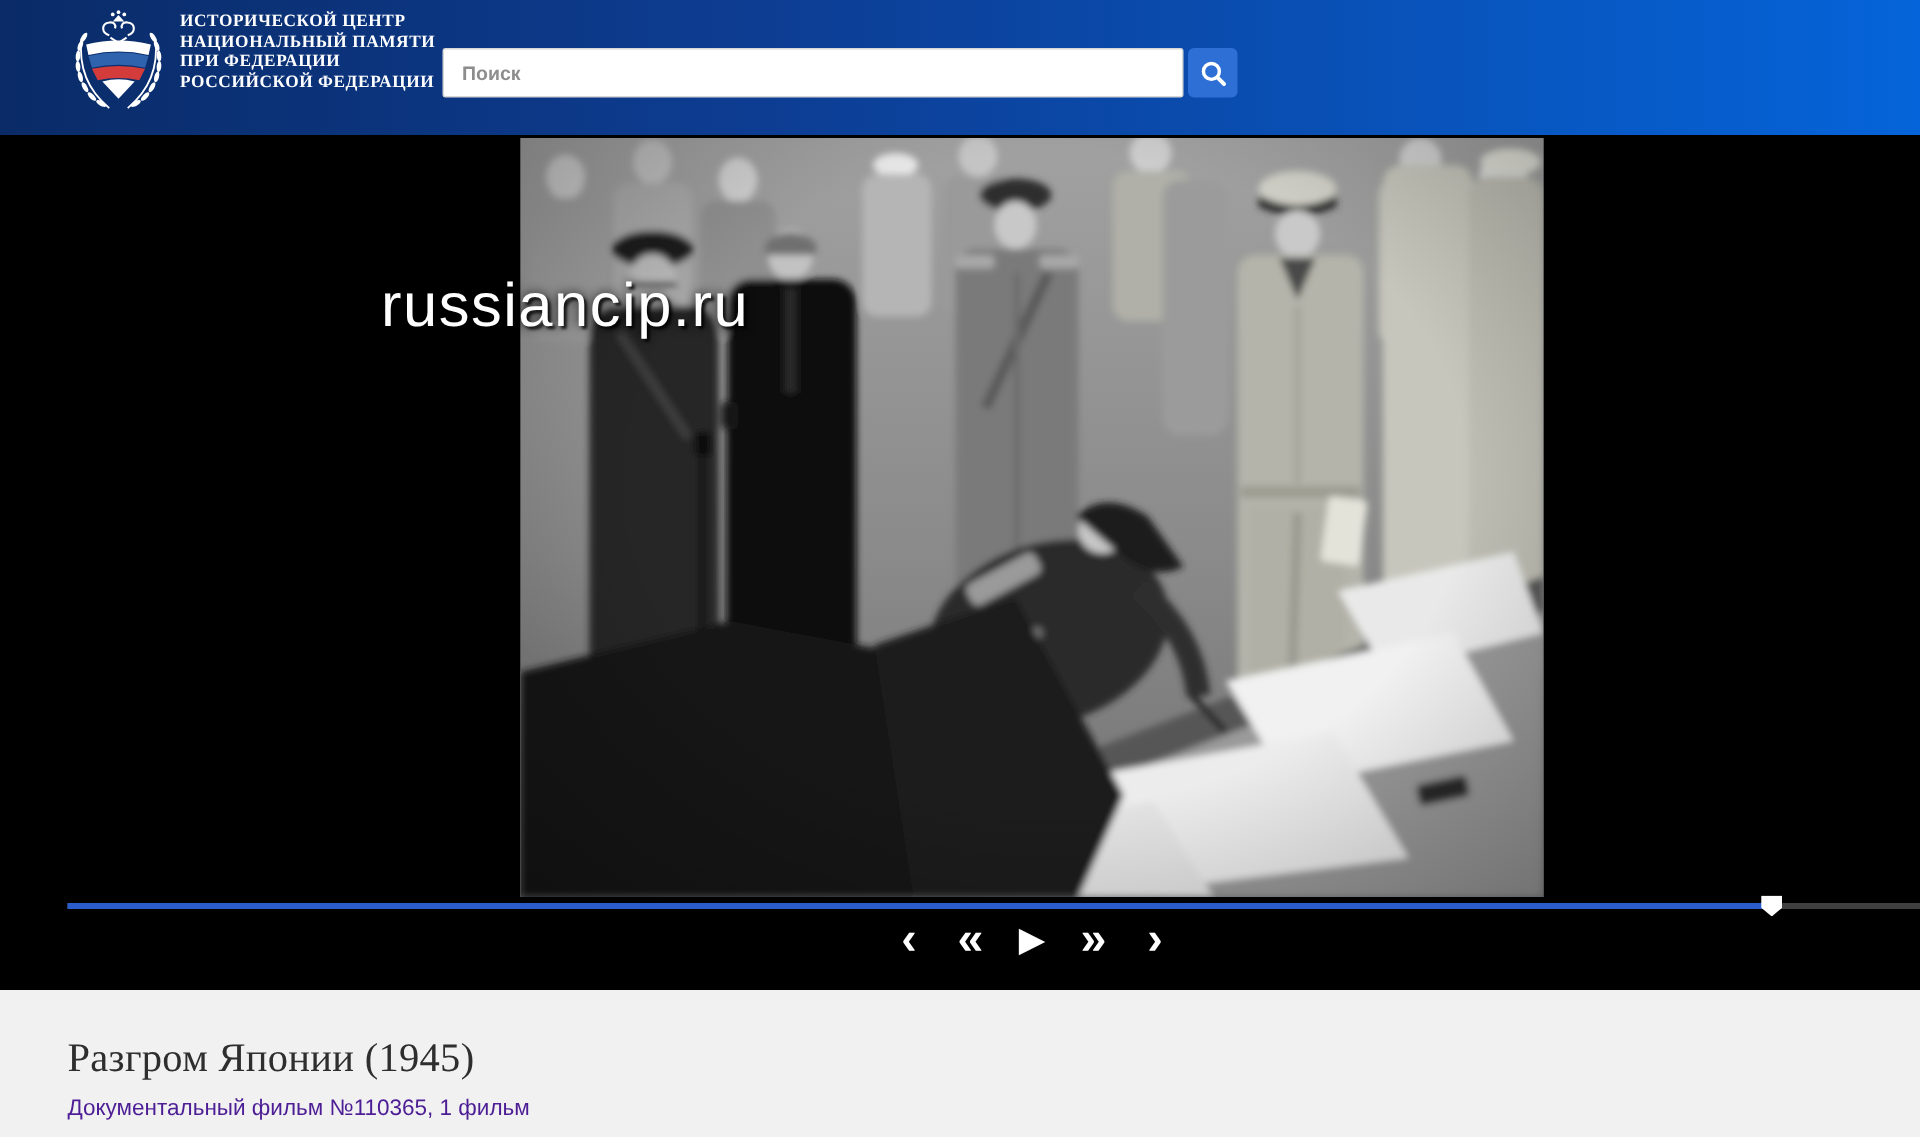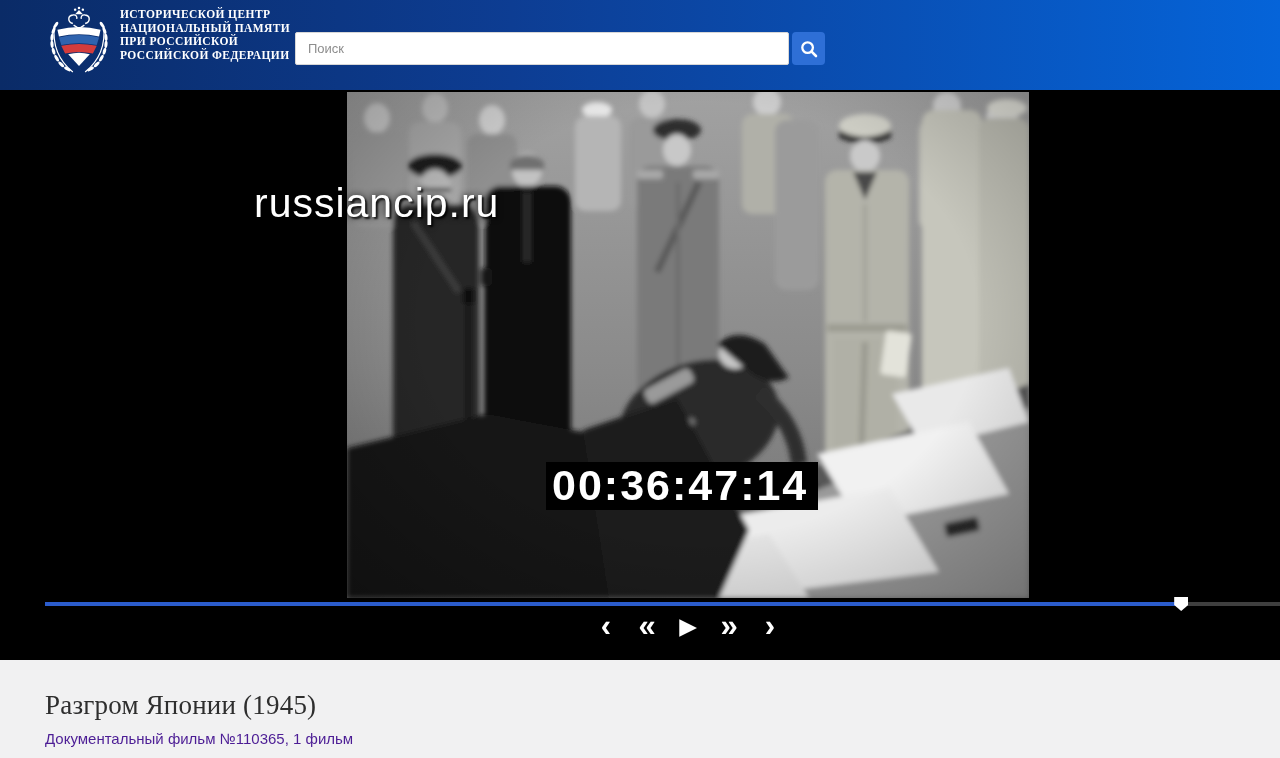--- a/index.html
+++ b/index.html
@@ -9,21 +9,21 @@
   
   .header { position:relative; width:1280px; height:90px;
             background:linear-gradient(90deg,#0a2b67 0%,#0d3d93 40%,#0564d9 100%); }
   .brand { position:absolute; left:42px; top:1px; width:220px; height:86px; cursor:pointer; }
   .logo { position:absolute; left:0; top:1px; }
   .org-name { position:absolute; left:78px; top:7px; color:#ffffff;
               font-family:"Liberation Serif", serif; font-weight:bold;
               font-size:11.5px; line-height:13.5px; letter-spacing:0.4px; white-space:nowrap; }
   .searchbar { position:absolute; left:295px; top:32px; display:flex; align-items:stretch; }
   .search-input { width:494px; height:33px; border:1px solid #d7d7d7; border-radius:2px;
-                  background:#ffffff; padding:0 12px; font-size:13px; color:#444; outline:none; }
+                  background:#ffffff; padding:0 12px; font-size:13px; color:#444; outline:none;font-weight:bold; }
   .search-input::placeholder { color:#8d8d8d; }
   .search-btn { width:33px; height:33px; margin-left:3px; border:none; border-radius:4px;
                 background:#2e6fd6; cursor:pointer; display:flex; align-items:center;
                 justify-content:center; }
 
   
   .player { position:relative; width:1280px; height:570px; background:#000; }
   .video-frame { position:absolute; left:347px; top:2px; width:682px; height:506px;
                  background:#8c8c8c; overflow:hidden; cursor:pointer; }
   .video-frame svg { display:block; width:682px; height:506px; }
@@ -94,21 +94,21 @@
       <path d="M41,26 L48,30.5 L55,26" stroke="#fff" stroke-width="1.8" fill="none"></path>
 
       <path d="M20,32 Q48,25 76,32 L74,41 Q48,35 22,41 Z" fill="#ffffff"></path>
       <path d="M22,42 Q48,36 74,42 L71,52 Q48,47 25,52 Z" fill="#2f63ae"></path>
       <path d="M25,53 Q48,48 71,53 L66,63 Q48,59 30,63 Z" fill="#d43c3c"></path>
       <path d="M34,64 Q48,60 62,64 L48,79 Z" fill="#ffffff"></path>
     </svg>
     <div class="org-name">
       <div>ИСТОРИЧЕСКОЙ ЦЕНТР</div>
       <div>НАЦИОНАЛЬНЫЙ ПАМЯТИ</div>
-      <div>ПРИ РОССИЙСКОЙ</div>
+      <div>ПРИ ФЕДЕРАЦИИ</div>
       <div>РОССИЙСКОЙ ФЕДЕРАЦИИ</div>
     </div>
   </div>
   <div class="searchbar">
     <input class="search-input" type="text" placeholder="Поиск" style="">
     <button class="search-btn">
       <svg width="18" height="18" viewBox="0 0 18 18">
         <circle cx="7.6" cy="7.6" r="5.3" stroke="#fff" stroke-width="2.3" fill="none"></circle>
         <line x1="11.6" y1="11.6" x2="16" y2="16" stroke="#fff" stroke-width="2.6" stroke-linecap="round"></line>
       </svg>
@@ -216,21 +216,20 @@
 
         <polygon points="0,356 140,322 268,346 342,440 360,506 0,506" fill="#161616"></polygon>
         <polygon points="236,338 330,306 402,438 372,506 262,506" fill="#1e1e1e"></polygon>
       </g>
     </svg>
     <div class="vignette"></div>
   </div>
 
   <div class="watermark">russiancip.ru</div>
 
-  <div class="timecode">00:36:47:14</div>
 
   <div class="progress">
     <div class="progress-played" style="width: 92%;"></div>
     <div class="progress-marker" style="left: 92%;"></div>
   </div>
 
   <div class="controls">
     <button class="ctrl">
       <span class="chev">‹</span>
     </button>

